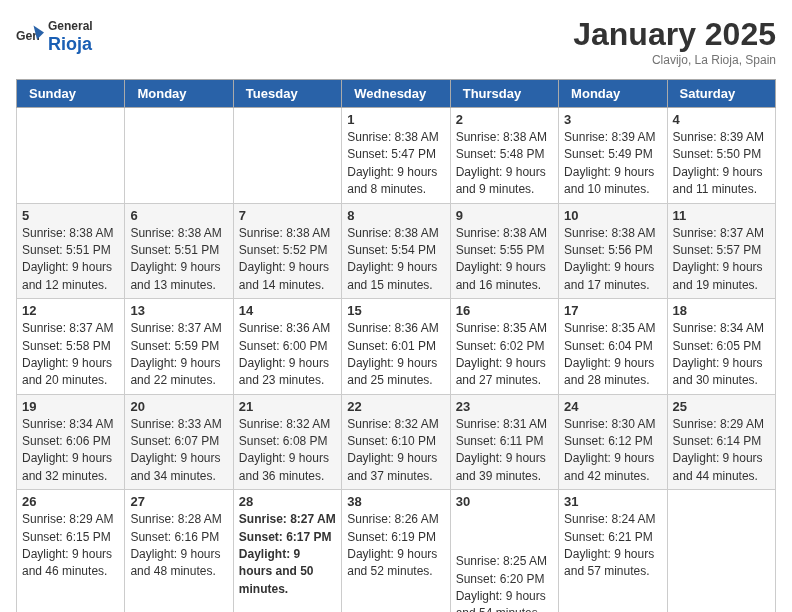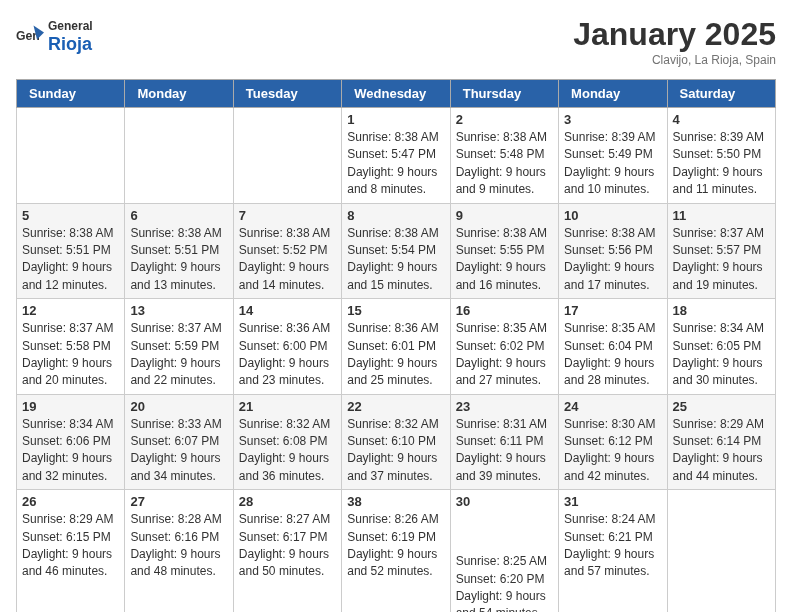--- a/index.html
+++ b/index.html
@@ -291,21 +291,21 @@
 Daylight: 9 hours and 46 minutes.</div>
         </td>
         <td>
           <span class="day-number">27</span>
           <div class="day-info" style="white-space: pre-line;">Sunrise: 8:28 AM
 Sunset: 6:16 PM
 Daylight: 9 hours and 48 minutes.</div>
         </td>
         <td>
           <span class="day-number">28</span>
-          <div class="day-info" style="white-space: pre-line;">Sunrise: 8:27 AM
+          <div class="day-info" style="white-space: pre-line; font-weight: bold;">Sunrise: 8:27 AM
 Sunset: 6:17 PM
 Daylight: 9 hours and 50 minutes.</div>
         </td>
         <td>
           <span class="day-number">38</span>
           <div class="day-info" style="white-space: pre-line;">Sunrise: 8:26 AM
 Sunset: 6:19 PM
 Daylight: 9 hours and 52 minutes.</div>
         </td>
         <td>

